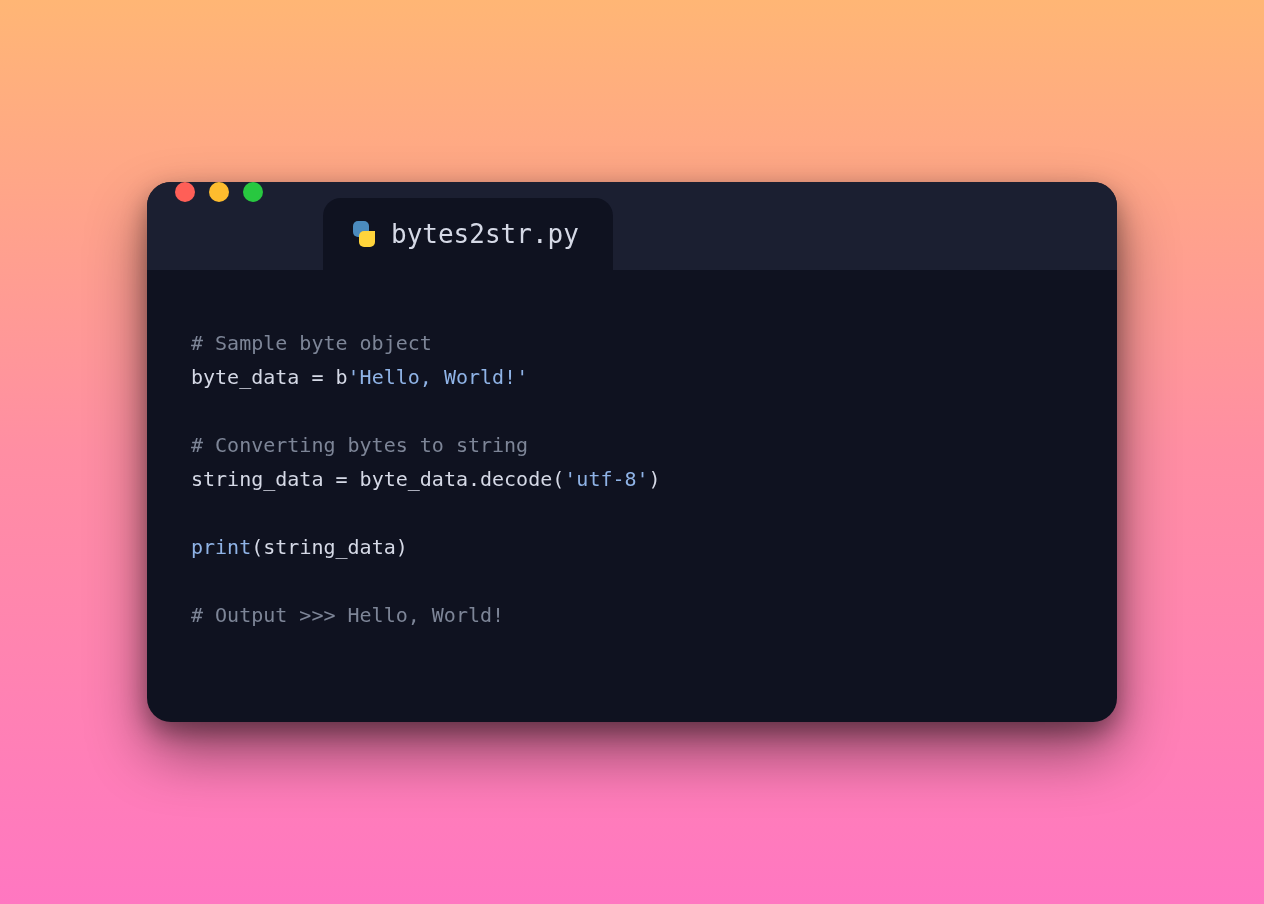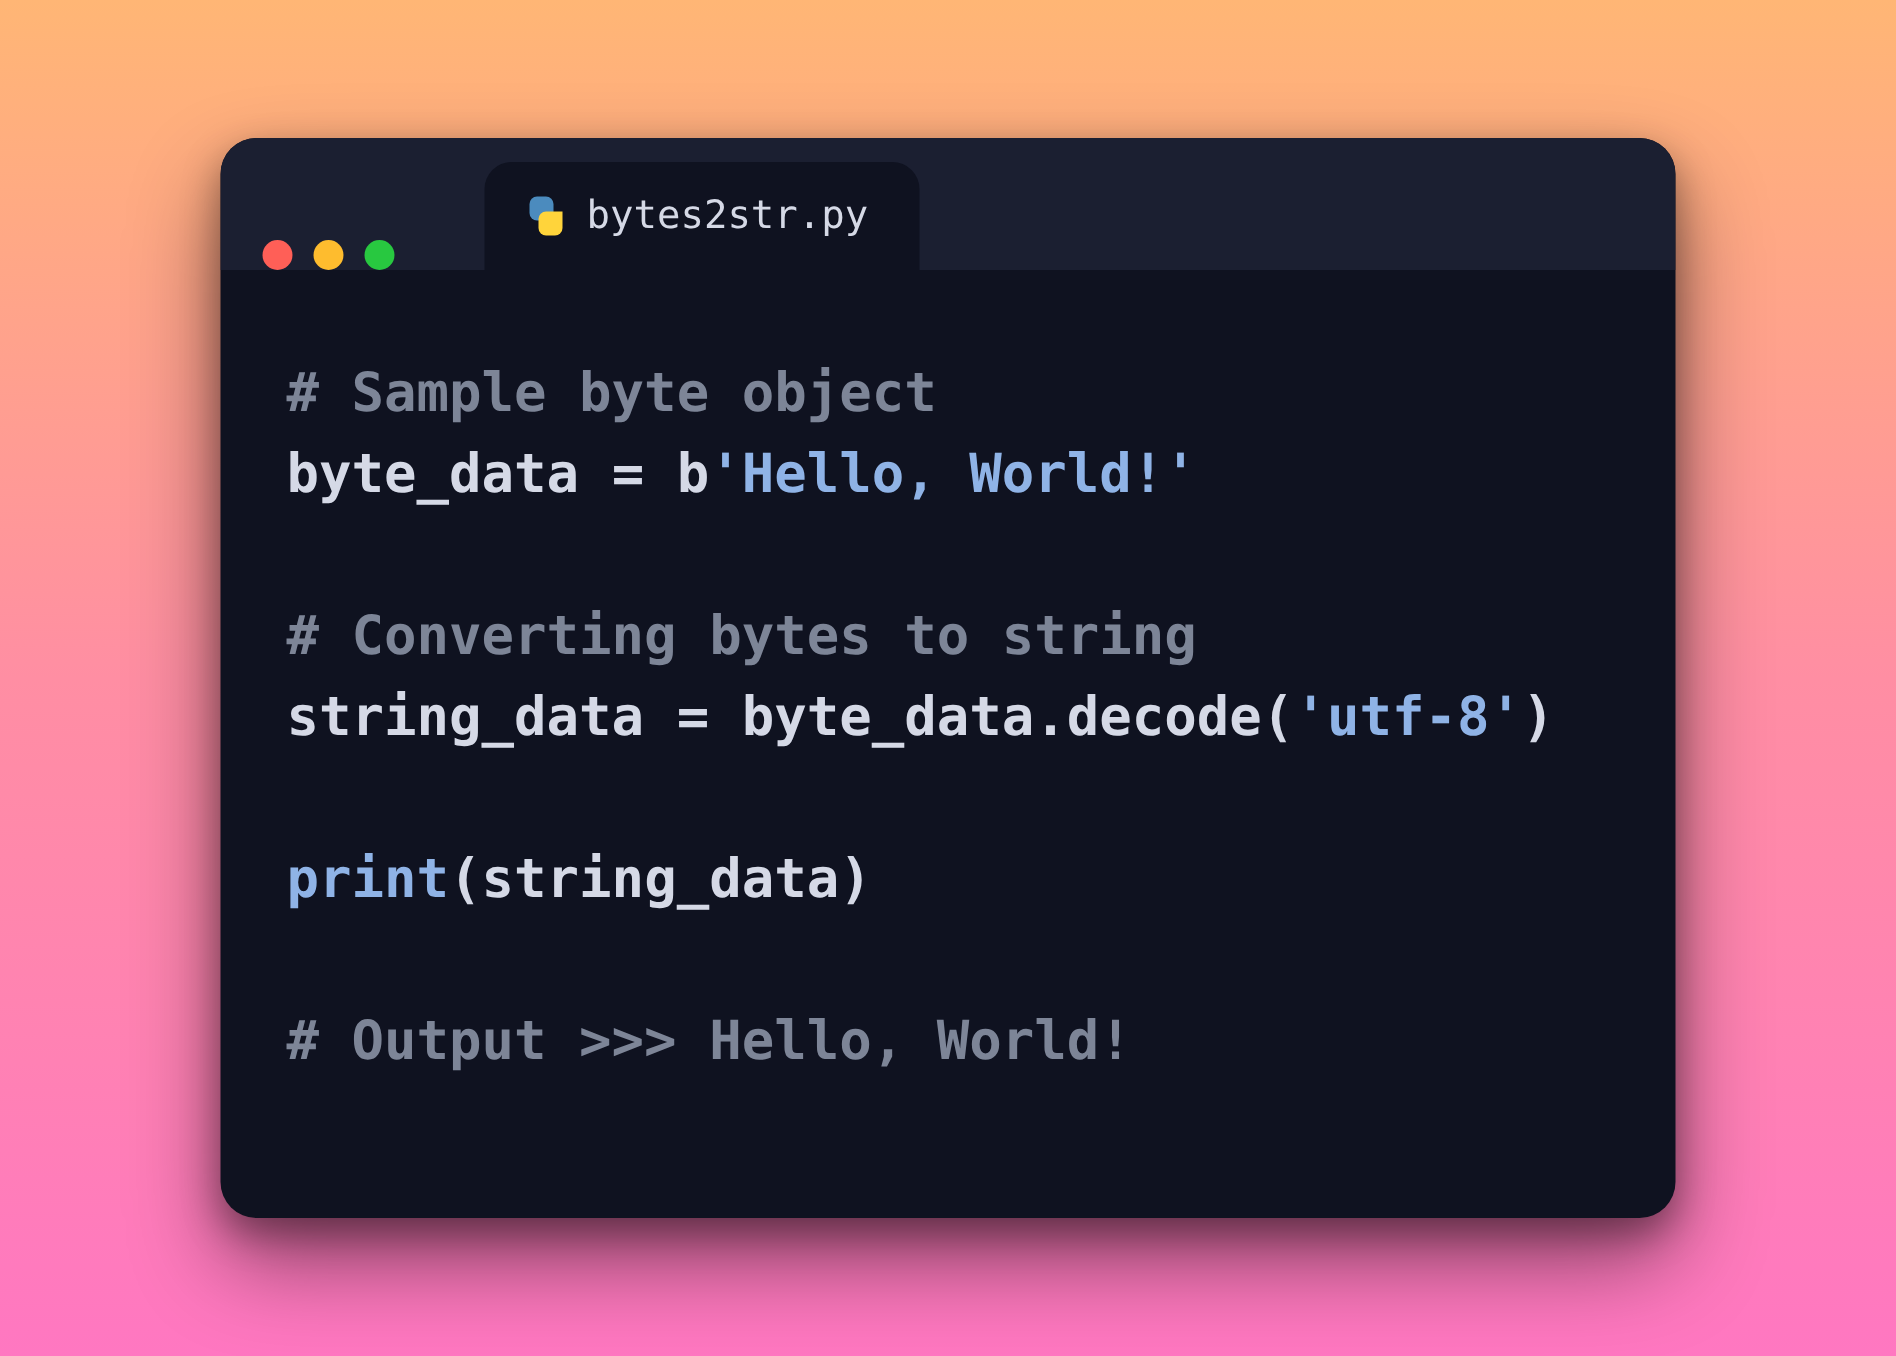--- a/index.html
+++ b/index.html
@@ -16,21 +16,21 @@
     background: #0f1220;
     border-radius: 24px;
     box-shadow: 0 30px 60px rgba(0,0,0,0.45), 0 10px 25px rgba(0,0,0,0.35);
     overflow: hidden;
     position: relative;
   }
   .titlebar {
     height: 88px;
     background: #1b1f31;
     display: flex;
-    align-items: flex-end;
+    align-items: flex-start;
     padding: 0 28px;
     position: relative;
   }
   .traffic-lights {
     display: flex;
     gap: 14px;
     align-items: center;
   }
   .dot {
     width: 20px; height: 20px; border-radius: 50%;
@@ -63,25 +63,24 @@
     border-radius: 5px 5px 0 5px;
   }
   .py-icon .bot {
     position: absolute; right: 2px; bottom: 0;
     width: 16px; height: 16px;
     background: #ffd43b;
     border-radius: 5px 0 5px 5px;
   }
   .code {
     padding: 56px 44px 90px 44px;
-    font-size: 36px;
-    line-height: 54px;
+    font-size: 20px;
+    line-height: 34px;
     color: #d5d9e6;
     white-space: pre;
-    font-weight: bold;
   }
   .tok-comment { color: #7d8597; }
   .tok-string  { color: #8fb3e6; }
   .tok-func    { color: #8fb3e6; }
   .tok-op      { color: #d5d9e6; }
 </style>
 </head>
 <body>
 
 <div class="window">

